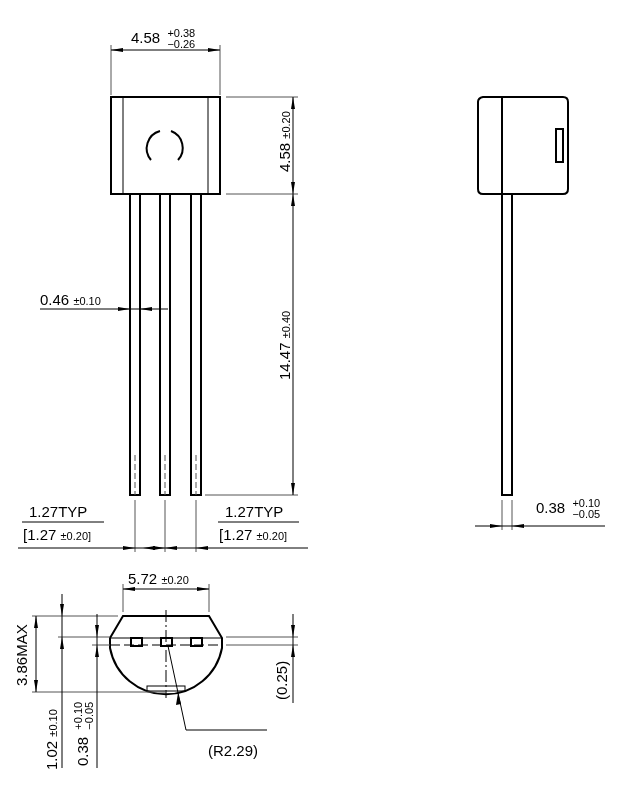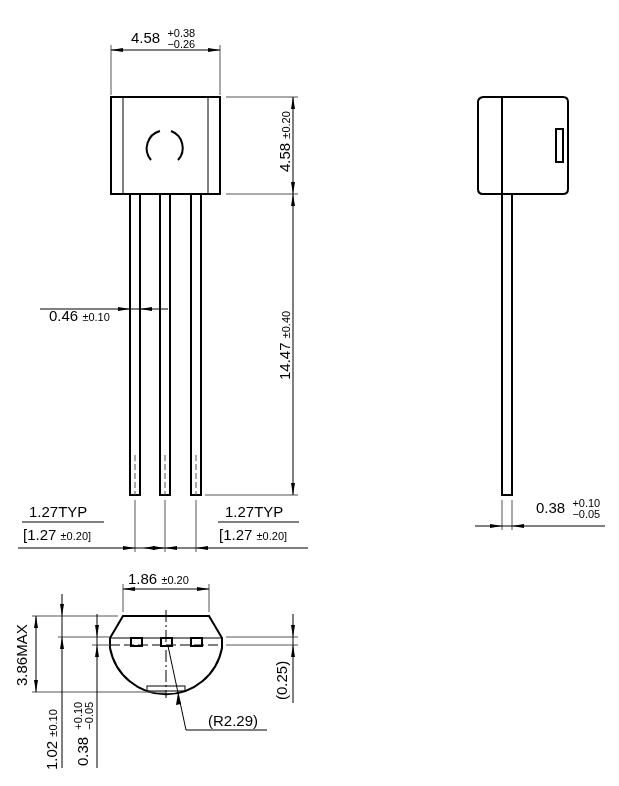--- a/index.html
+++ b/index.html
@@ -140,21 +140,21 @@
   <div class="lbl main rot" style="left:277px; top:172px;">
     <span>4.58</span>
     <span class="tol">±0.20</span>
   </div>
 
   <div class="lbl main rot" style="left:277px; top:380px;">
     <span>14.47</span>
     <span class="tol">±0.40</span>
   </div>
 
-  <div class="lbl main" style="left:40px; top:308px;margin-left:9px;">
+  <div class="lbl main" style="left:40px; top:292px;">
     <span>0.46</span>
     <span class="tol">±0.10</span>
   </div>
 
   <div class="lbl main" style="left:29px; top:504px;">1.27TYP</div>
   <div class="lbl main" style="left:23px; top:527px;">
     <span>[1.27</span>
     <span class="tol">±0.20]</span>
   </div>
 
@@ -163,32 +163,32 @@
     <span>[1.27</span>
     <span class="tol">±0.20]</span>
   </div>
 
   <div class="lbl main" style="left:536px; top:498px;">
     <span>0.38</span>
     <span class="stack"><span>+0.10</span><span>−0.05</span></span>
   </div>
 
   <div class="lbl main" style="left:128px; top:571px;">
-    <span>1.86</span>
+    <span>5.72</span>
     <span class="tol">±0.20</span>
   </div>
 
   <div class="lbl main rot" style="left:14px; top:686px;">3.86MAX</div>
 
   <div class="lbl main rot" style="left:44px; top:770px;">
     <span>1.02</span>
     <span class="tol">±0.10</span>
   </div>
 
   <div class="lbl main rot" style="left:73px; top:766px;">
     <span>0.38</span>
     <span class="stack"><span>+0.10</span><span>−0.05</span></span>
   </div>
 
   <div class="lbl main rot" style="left:274px; top:700px;">(0.25)</div>
 
-  <div class="lbl main" style="left:208px; top:713px;">(R2.29)</div>
+  <div class="lbl main" style="left:208px; top:743px;">(R2.29)</div>
 </div>
 
 </body></html>

